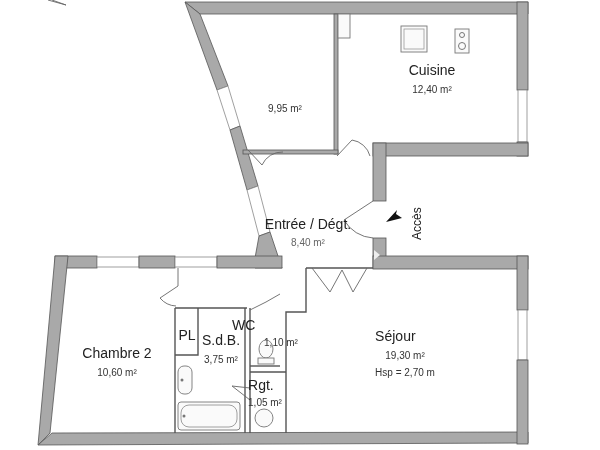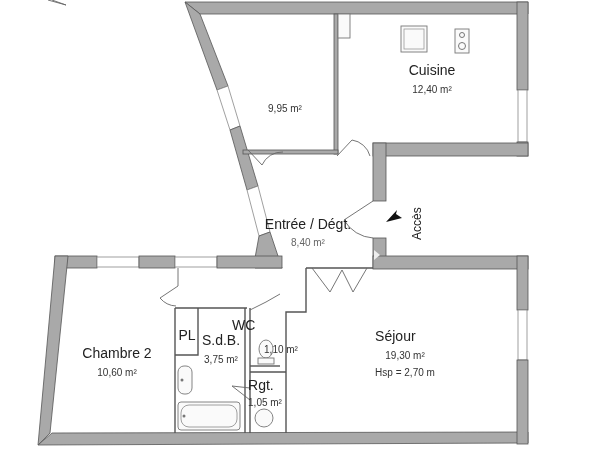--- a/index.html
+++ b/index.html
@@ -125,21 +125,21 @@
 </div>
 <div class="room-label" style="left:187px; top:327px;">
   <div class="room-name">PL</div>
 </div>
 <div class="room-label" style="left:221px; top:332px;">
   <div class="room-name">S.d.B.</div>
   <div class="room-area" style="text-align:center; margin-top:6px;">3,75 m²</div>
 </div>
 <div class="room-label" style="left:265px; top:317px;">
   <div class="room-name">WC</div>
-  <div class="room-area" style="text-align:center; margin-top:11px;padding-left:32px;">1,10 m²</div>
+  <div class="room-area" style="text-align:center; margin-top:4px;padding-left:32px;">1,10 m²</div>
 </div>
 <div class="room-label" style="left:265px; top:377px;">
   <div class="room-name">Rgt.</div>
   <div class="room-area" style="text-align:center; margin-top:4px;">1,05 m²</div>
 </div>
 <div class="room-label" style="left:405px; top:328px;">
   <div class="room-name">Séjour</div>
   <div class="room-area" style="text-align:center; margin-top:6px;">19,30 m²</div>
   <div class="room-area" style="text-align:left; margin-top:6px;">Hsp = 2,70 m</div>
 </div>

